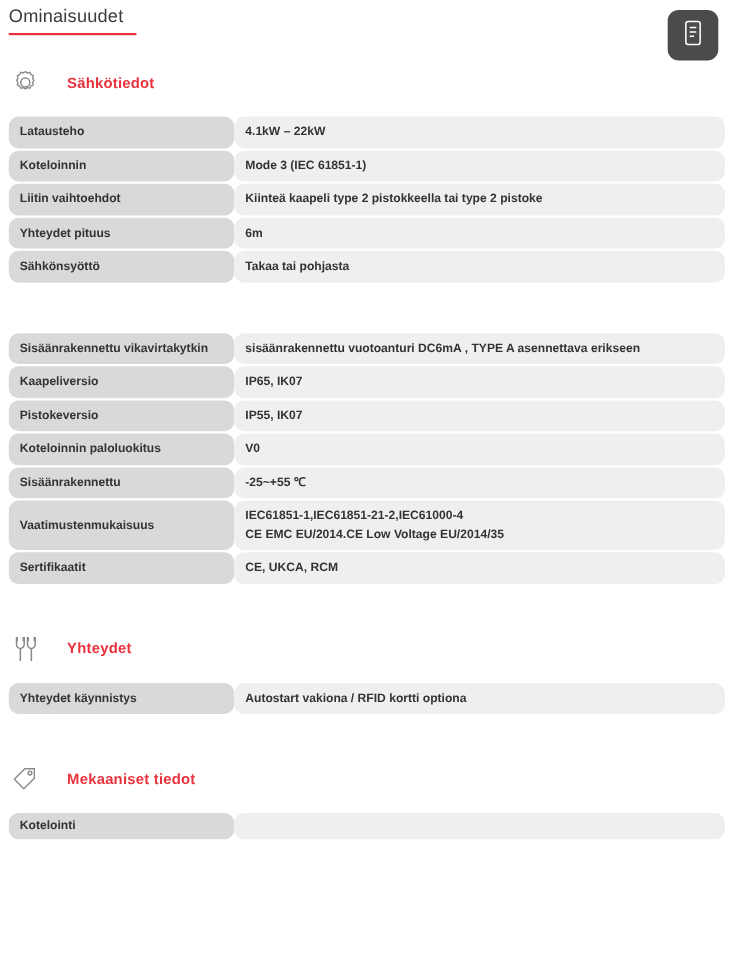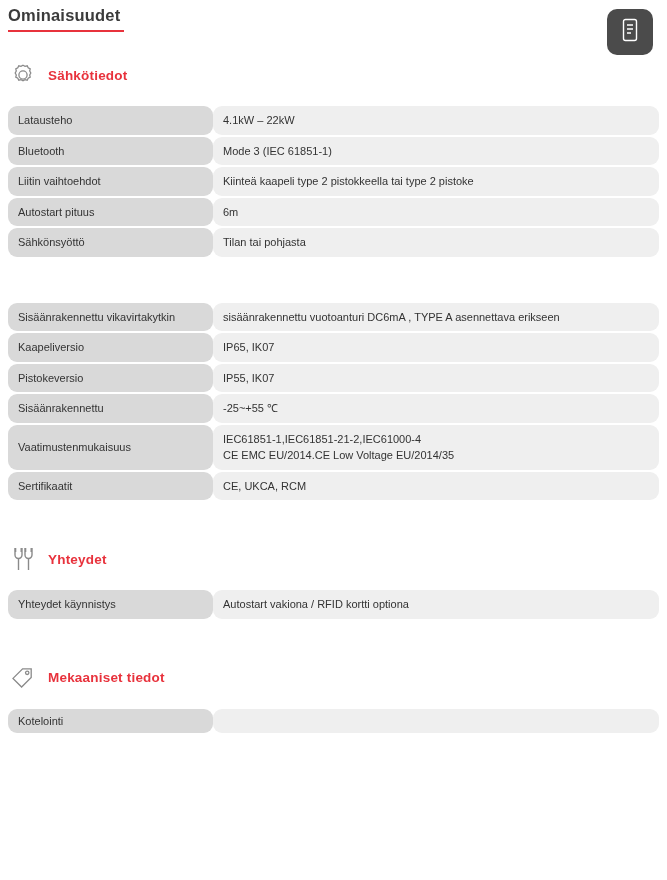--- a/index.html
+++ b/index.html
@@ -22,21 +22,21 @@
   
   .header {
     position: relative;
     height: 60px;
   }
   .page-title {
     position: absolute;
     left: 8px;
     top: 6px;
     font-size: 16.5px;
-    font-weight: bold;
+    font-weight: normal;
     color: #3b3b3b;
     letter-spacing: 0.2px;
   }
   .title-underline {
     position: absolute;
     left: 8px;
     top: 30px;
     width: 116px;
     height: 2px;
     background: #e8323c;
@@ -51,40 +51,40 @@
     background: #4b4b4b;
     display: flex;
     align-items: center;
     justify-content: center;
   }
   
   .section { padding: 0 8px; }
   .section-head {
     display: flex;
     align-items: center;
-    gap: 10px;
+    gap: 23px;
     margin-bottom: 14px;
   }
   .section-icon {
     width: 30px;
     height: 30px;
     display: flex;
     align-items: center;
     justify-content: center;
     color: #6e6e6e;
     flex: 0 0 auto;
   }
   .section-title {
     font-size: 13.5px;
     font-weight: bold;
     color: #e8323c;
     letter-spacing: 0.2px;
   }
   
-  .spec-table { width: 651px; border-collapse: separate; border-spacing: 0 2px; }
+  .spec-table { width: 651px; border-collapse: separate; border-spacing: 0 2px; font-weight: bold; }
   .spec-table tr td { vertical-align: middle; }
   .lbl {
     width: 205px;
     background: #d9d9d9;
     color: #333333;
     font-size: 11px;
     padding: 6px 10px;
     border-radius: 9px;
   }
   .val {
@@ -128,41 +128,41 @@
         </div>
         <table class="spec-table">
           <tbody>
             <tr>
               <td class="lbl">Latausteho</td>
               <td class="val">
                 <span class="line">4.1kW – 22kW</span>
               </td>
             </tr>
             <tr>
-              <td class="lbl">Bluetooth</td>
+              <td class="lbl">Koteloinnin</td>
               <td class="val">
                 <span class="line">Mode 3 (IEC 61851-1)</span>
               </td>
             </tr>
             <tr>
               <td class="lbl">Liitin vaihtoehdot</td>
               <td class="val">
                 <span class="line">Kiinteä kaapeli type 2 pistokkeella tai type 2 pistoke</span>
               </td>
             </tr>
             <tr>
-              <td class="lbl">Autostart pituus</td>
+              <td class="lbl">Yhteydet pituus</td>
               <td class="val">
                 <span class="line">6m</span>
               </td>
             </tr>
             <tr>
               <td class="lbl">Sähkönsyöttö</td>
               <td class="val">
-                <span class="line">Tilan tai pohjasta</span>
+                <span class="line">Takaa tai pohjasta</span>
               </td>
             </tr>
           </tbody>
         </table>
       </div>
       <div class="gap-lg"></div>
       <div class="section">
         <table class="spec-table">
           <tbody>
             <tr>
@@ -174,20 +174,26 @@
             <tr>
               <td class="lbl">Kaapeliversio</td>
               <td class="val">
                 <span class="line">IP65, IK07</span>
               </td>
             </tr>
             <tr>
               <td class="lbl">Pistokeversio</td>
               <td class="val">
                 <span class="line">IP55, IK07</span>
+              </td>
+            </tr>
+            <tr>
+              <td class="lbl">Koteloinnin paloluokitus</td>
+              <td class="val">
+                <span class="line">V0</span>
               </td>
             </tr>
             <tr>
               <td class="lbl">Sisäänrakennettu</td>
               <td class="val">
                 <span class="line">-25~+55 ℃</span>
               </td>
             </tr>
             <tr>
               <td class="lbl">Vaatimustenmukaisuus</td>

